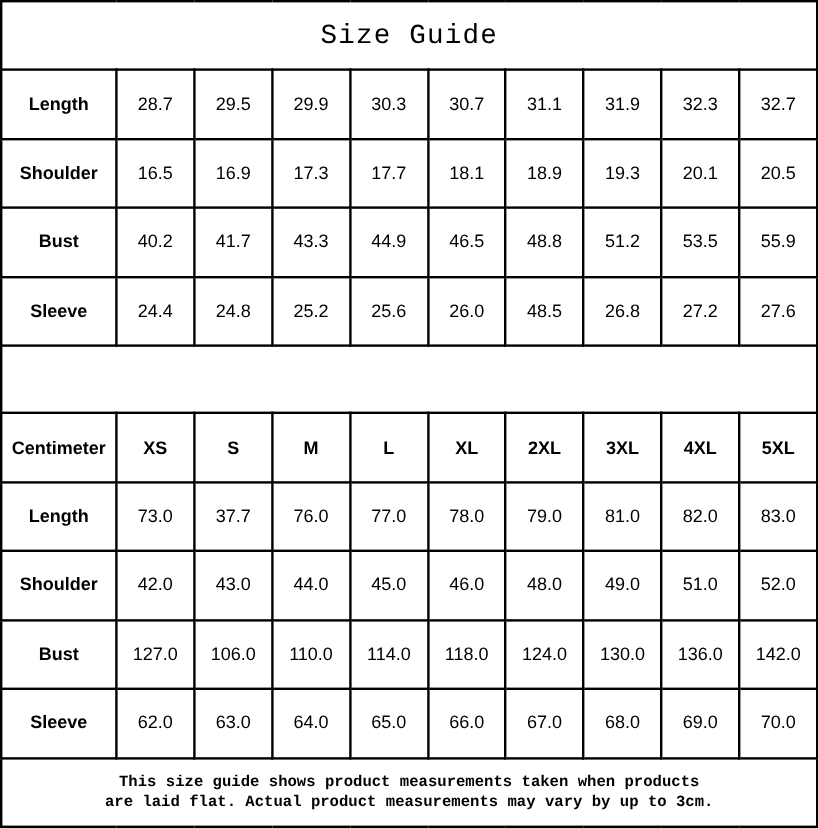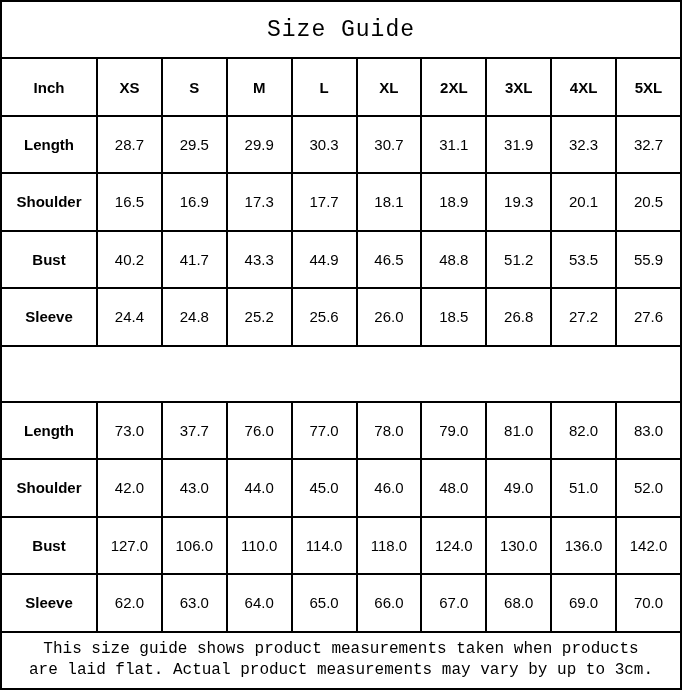--- a/index.html
+++ b/index.html
@@ -34,23 +34,23 @@
     font-weight: normal;
     letter-spacing: 1px;
   }
   tr.title-row { height: 53px; }
   tbody.section tr { height: 53px; }
   tr.gap-row { height: 52px; }
   tr.footer-row { height: 53px; }
   td.hdr { font-weight: bold; }
   tr.footer-row td {
     font-family: "Liberation Mono", "DejaVu Sans Mono", monospace;
-    font-size: 16px;
+    font-size: 13px;
     line-height: 1.35;
-    font-weight: normal;
+    font-weight: bold;
     margin-top: 16px;
   }
 </style>
 </head>
 <body>
 
 <div class="size-guide-wrap">
   <table class="size-guide">
     <colgroup>
       <col style="width:96px">
@@ -63,32 +63,20 @@
         <col>
         <col>
         <col>
     </colgroup>
     <tbody>
       <tr class="title-row">
         <td colspan="10">Size Guide</td>
       </tr>
     </tbody>
     <tbody class="section" id="inch-section">
-        <tr>
-          <td class="hdr">Inch</td>
-          <td class="hdr">XS</td>
-          <td class="hdr">S</td>
-          <td class="hdr">M</td>
-          <td class="hdr">L</td>
-          <td class="hdr">XL</td>
-          <td class="hdr">2XL</td>
-          <td class="hdr">3XL</td>
-          <td class="hdr">4XL</td>
-          <td class="hdr">5XL</td>
-        </tr>
         <tr>
           <td class="hdr">Length</td>
           <td>28.7</td>
           <td>29.5</td>
           <td>29.9</td>
           <td>30.3</td>
           <td>30.7</td>
           <td>31.1</td>
           <td>31.9</td>
           <td>32.3</td>
@@ -118,32 +106,44 @@
           <td>53.5</td>
           <td>55.9</td>
         </tr>
         <tr>
           <td class="hdr">Sleeve</td>
           <td>24.4</td>
           <td>24.8</td>
           <td>25.2</td>
           <td>25.6</td>
           <td>26.0</td>
-          <td>18.5</td>
+          <td>48.5</td>
           <td>26.8</td>
           <td>27.2</td>
           <td>27.6</td>
         </tr>
       </tbody>
     <tbody>
       <tr class="gap-row">
         <td colspan="10"></td>
       </tr>
     </tbody>
     <tbody class="section" id="cm-section">
+        <tr>
+          <td class="hdr">Centimeter</td>
+          <td class="hdr">XS</td>
+          <td class="hdr">S</td>
+          <td class="hdr">M</td>
+          <td class="hdr">L</td>
+          <td class="hdr">XL</td>
+          <td class="hdr">2XL</td>
+          <td class="hdr">3XL</td>
+          <td class="hdr">4XL</td>
+          <td class="hdr">5XL</td>
+        </tr>
         <tr>
           <td class="hdr">Length</td>
           <td>73.0</td>
           <td>37.7</td>
           <td>76.0</td>
           <td>77.0</td>
           <td>78.0</td>
           <td>79.0</td>
           <td>81.0</td>
           <td>82.0</td>

